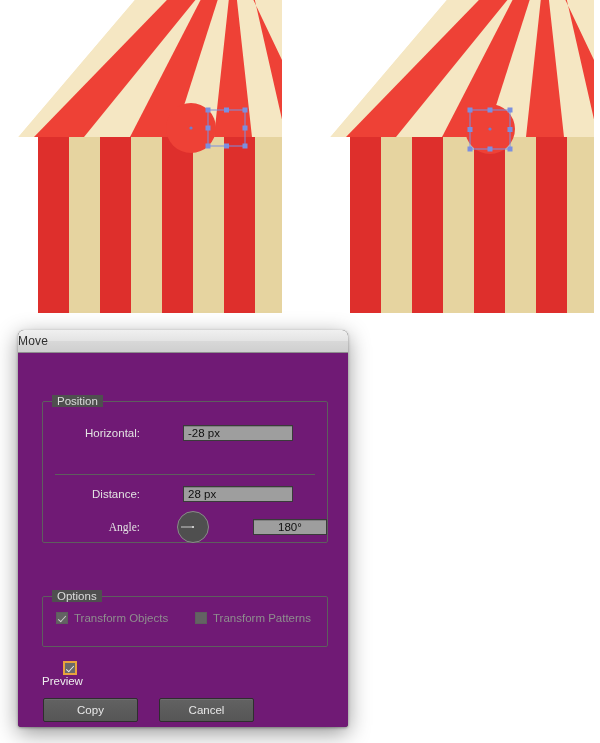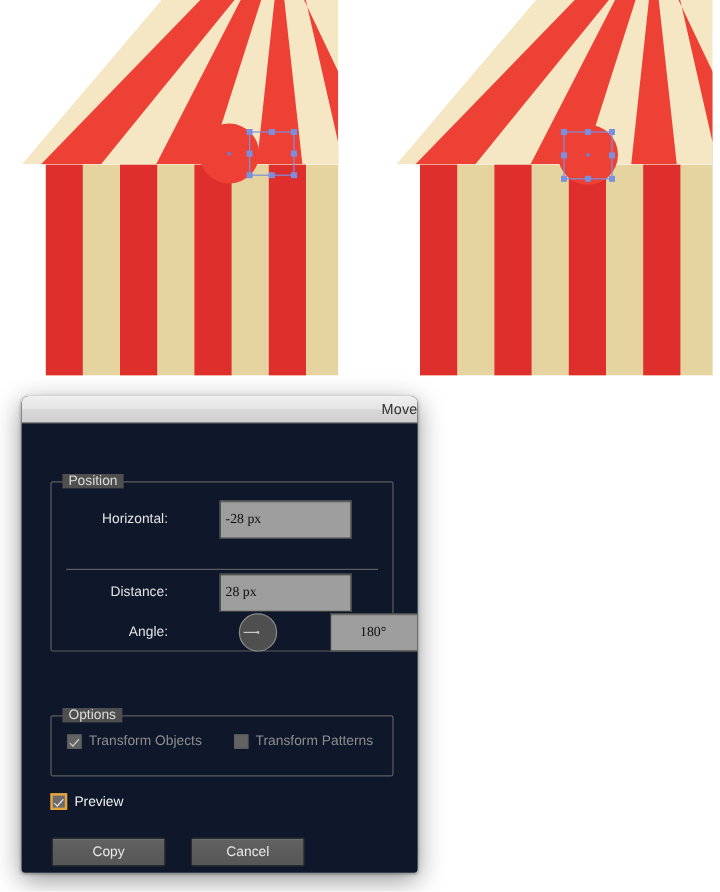--- a/index.html
+++ b/index.html
@@ -35,31 +35,31 @@
     box-shadow: 0 6px 22px rgba(0,0,0,0.42), 0 1px 3px rgba(0,0,0,0.35);
     overflow: hidden;
   }
 
   #titlebar {
     height: 22px;
     background: linear-gradient(to bottom, #f0f0f0 0%, #e4e4e4 48%, #d8d8d8 52%, #cfcfcf 100%);
     border-bottom: 1px solid #8e8e8e;
     display: flex;
     align-items: center;
-    justify-content: flex-end;
+    justify-content: flex-start;
     border-radius: 5px 5px 0 0;
   }
   #titlebar .title-text {
     font-size: 12px;
     color: #2f2f2f;
     letter-spacing: .2px;
   }
 
   #dialog-body {
-    background: #0f172a;
+    background: #701a75;
     height: 375px;
     position: relative;
     padding: 0;
   }
 
   .group {
     position: absolute;
     border: 1px solid #5e5e5e;
     border-radius: 2px;
   }
@@ -96,29 +96,29 @@
   .field-label {
     font-size: 11.5px;
     color: #e2e2e2;
     text-align: right;
     width: 86px;
     margin-right: 7px;
     white-space: nowrap;
   }
   .text-input {
     width: 110px;
-    height: 32px;
+    height: 16px;
     background: #9e9e9e;
     border: 1px solid #3a3a3a;
     box-shadow: inset 0 1px 0 rgba(0,0,0,0.18);
     font-size: 11.5px;
     color: #101010;
     padding: 0 0 0 4px;
     line-height: 16px;
-    font-family: Liberation Serif, serif;
+    font-family: Liberation Sans, sans-serif;
     box-sizing: border-box;
     outline: none;
   }
 
   #row-horizontal { left: 11px; top: 22px; }
   #row-vertical   { left: 11px; top: 48px; }
   #row-distance   { left: 11px; top: 83px; }
   #row-angle      { left: 11px; top: 109px; }
 
   #pos-divider {
@@ -149,21 +149,21 @@
     background: #c9c9c9;
     transform: translateY(-50%);
   }
   .angle-dial .hub {
     position: absolute;
     left: 50%; top: 50%;
     width: 2px; height: 2px;
     background: #c9c9c9;
     transform: translate(-50%,-50%);
   }
-  #row-angle .field-label { margin-right: 23px; }
+  #row-angle .field-label { margin-right: 1px; font-family: Liberation Serif, serif; }
   #row-angle { height: 32px; }
   #angle-input { width: 74px; padding-left: 24px; }
 
   
   .checkbox-row {
     position: absolute;
     display: flex;
     align-items: flex-end;
   }
   .cb {
@@ -191,20 +191,21 @@
     font-size: 11.5px;
     color: #8e8e8e;
     white-space: nowrap;
   }
   #cb-transform-objects { left: 13px; top: 15px; }
   #cb-transform-patterns { left: 152px; top: 15px; }
 
   #preview-row {
     left: 24px;
     top: 308px;
+    flex-direction: column;
   }
   #preview-row .cb {
     border: 2px solid #e8a33d;
     background: #6a6a6a;
     width: 14px;
     height: 14px;
   }
   #preview-row .cb.checked::after {
     left: 3px; top: 1px;
     border-color: #e8e8e8;

